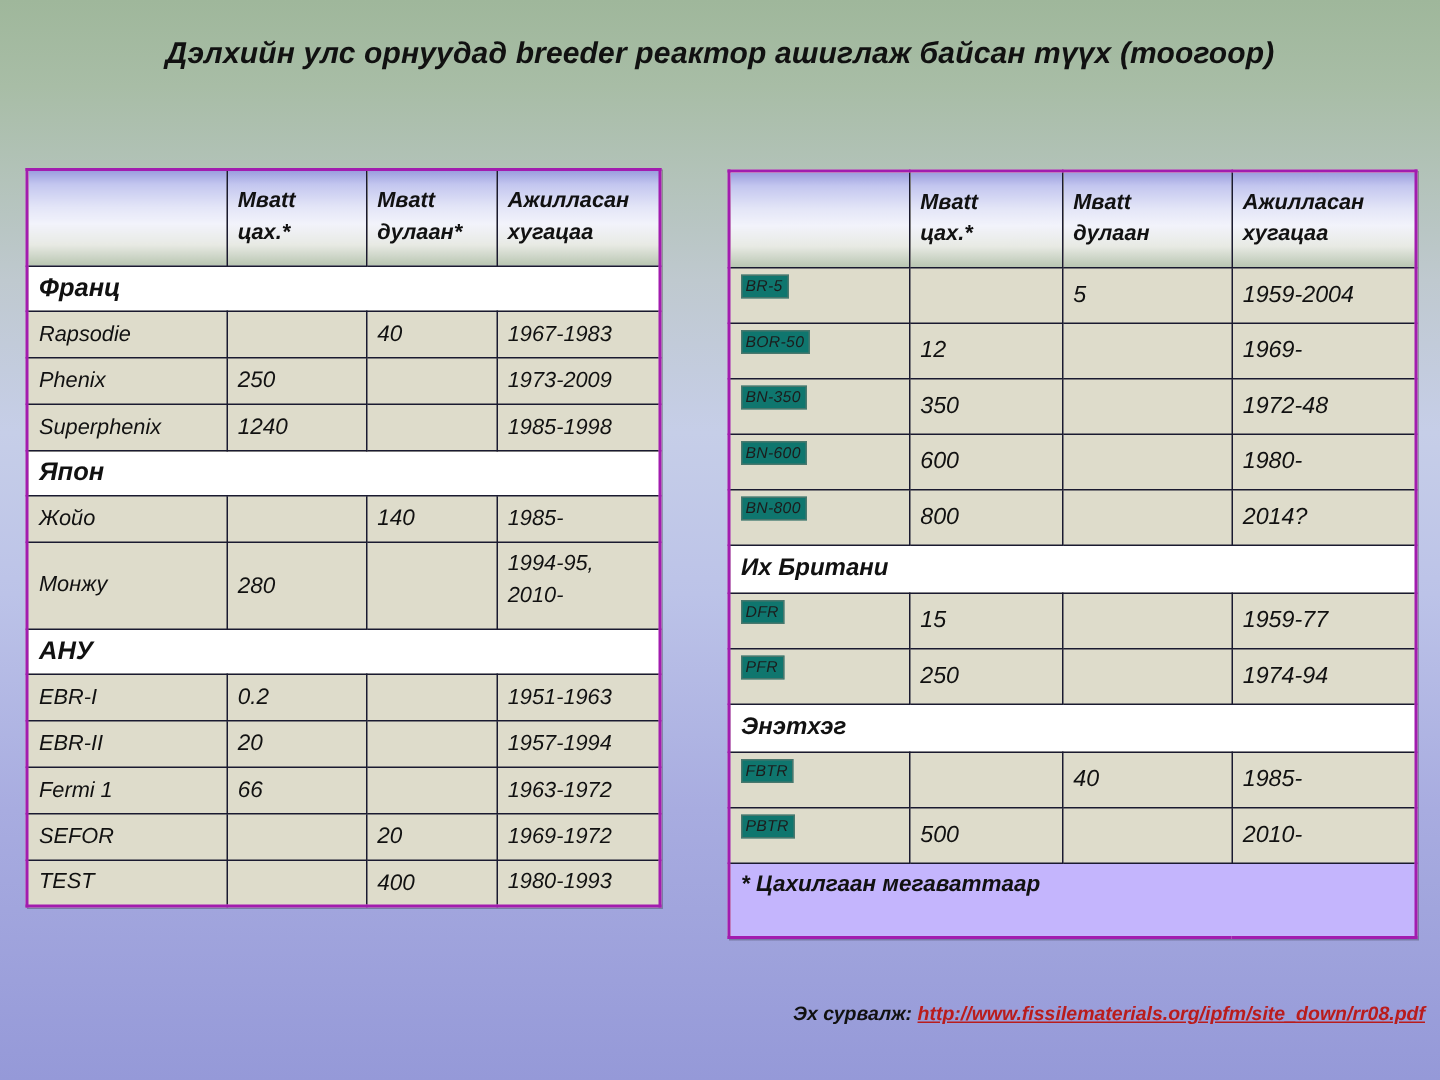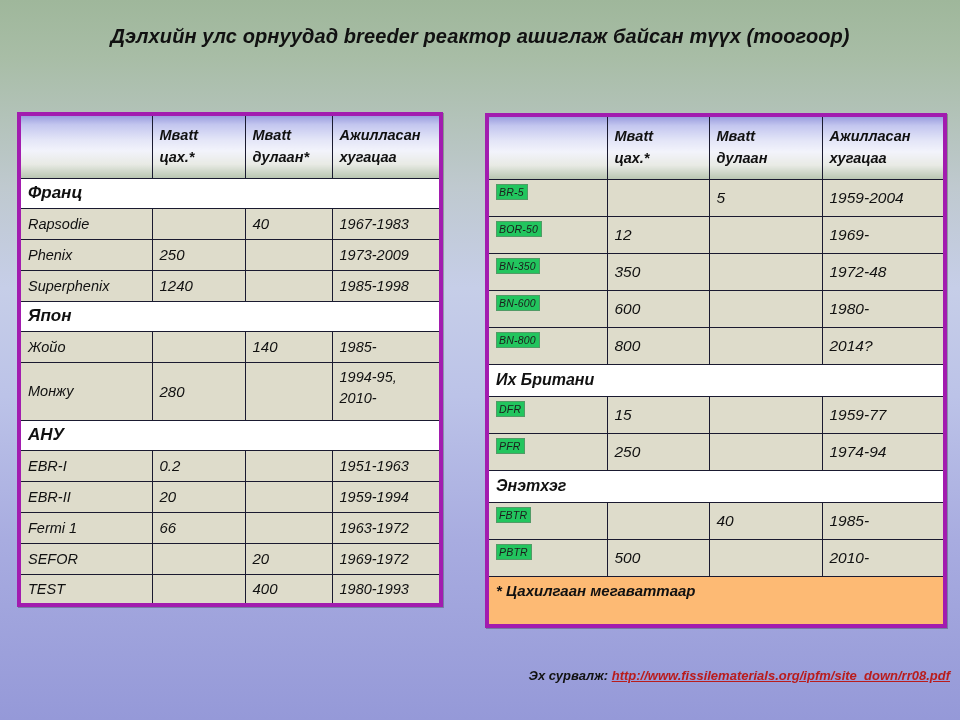--- a/index.html
+++ b/index.html
@@ -36,21 +36,21 @@
     color: #111111;
     line-height: 1.25;
     letter-spacing: 0.1px;
   }
 
   
   .tbl {
     position: absolute;
     border-collapse: collapse;
     table-layout: fixed;
-    border: 4px solid #a21caf;
+    border: 2px solid #a21caf;
     background: #dedccb;
     box-shadow: 1px 1px 0 rgba(0,0,0,0.25);
     padding-left: 28px;
   }
   .tbl.left {
     left: 17px;
     top: 112px;
     width: 422px;
   }
   .tbl.right {
@@ -108,21 +108,21 @@
     background: #ffffff;
     font-weight: bold;
     font-style: italic;
     font-size: 17px;
     height: 30px;
     color: #111111;
   }
 
   
   .tbl td.note {
-    background: #fdba74;
+    background: #c4b5fd;
     font-weight: bold;
     font-size: 14.5px;
     height: 46px;
     color: #111111;
     vertical-align: top;
     padding-top: 5px;
   }
 
   
   .tbl td.twoline {
@@ -142,21 +142,21 @@
     font-style: italic;
     letter-spacing: 0.2px;
     color: #1c1c1c;
     vertical-align: top;
     padding-top: 4px;
   }
   .smallname .chip {
     display: inline-block;
     padding: 1px 3px 1px 2px;
     border: 1px solid rgba(120,120,110,0.55);
-    background: #22c55e;
+    background: #0f766e;
   }
 
   .tbl td.num {
     font-size: 15px;
   }
   .tbl.right td.num,
   .tbl.right td.date {
     font-size: 15.5px;
   }
   .tbl.right td {
@@ -268,21 +268,21 @@
     <tr>
       <td>EBR-I</td>
       <td class="num">0.2</td>
       <td class="num"></td>
       <td class="date">1951-1963</td>
     </tr>
     <tr>
       <td>EBR-II</td>
       <td class="num">20</td>
       <td class="num"></td>
-      <td class="date">1959-1994</td>
+      <td class="date">1957-1994</td>
     </tr>
     <tr>
       <td>Fermi 1</td>
       <td class="num">66</td>
       <td class="num"></td>
       <td class="date">1963-1972</td>
     </tr>
     <tr>
       <td>SEFOR</td>
       <td class="num"></td>

